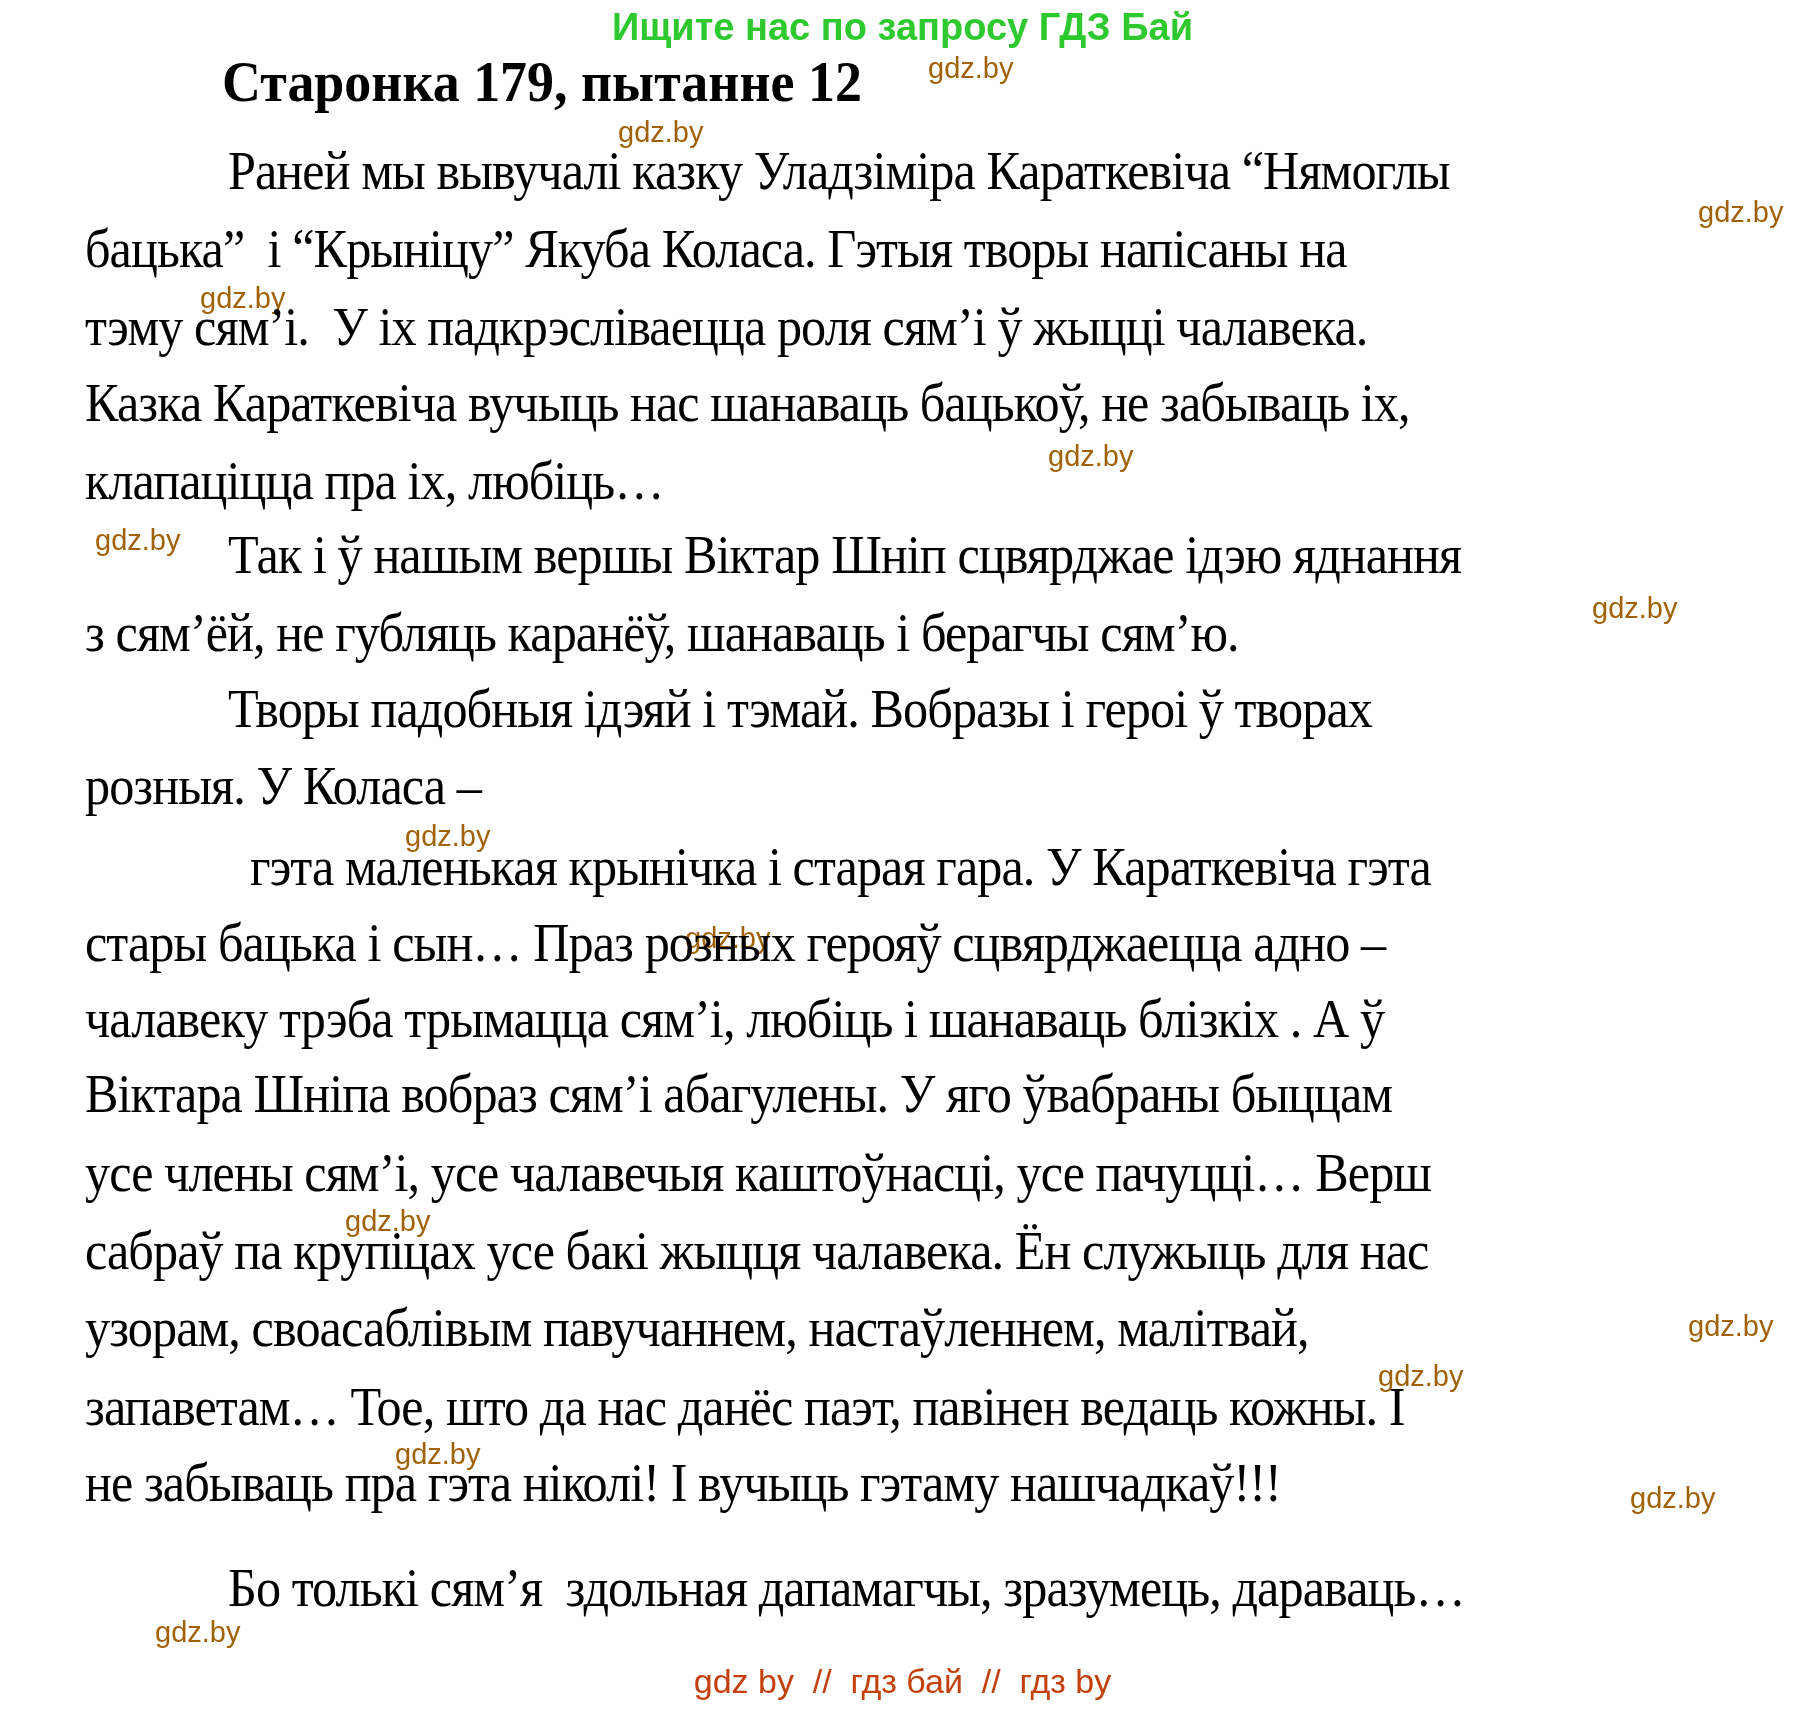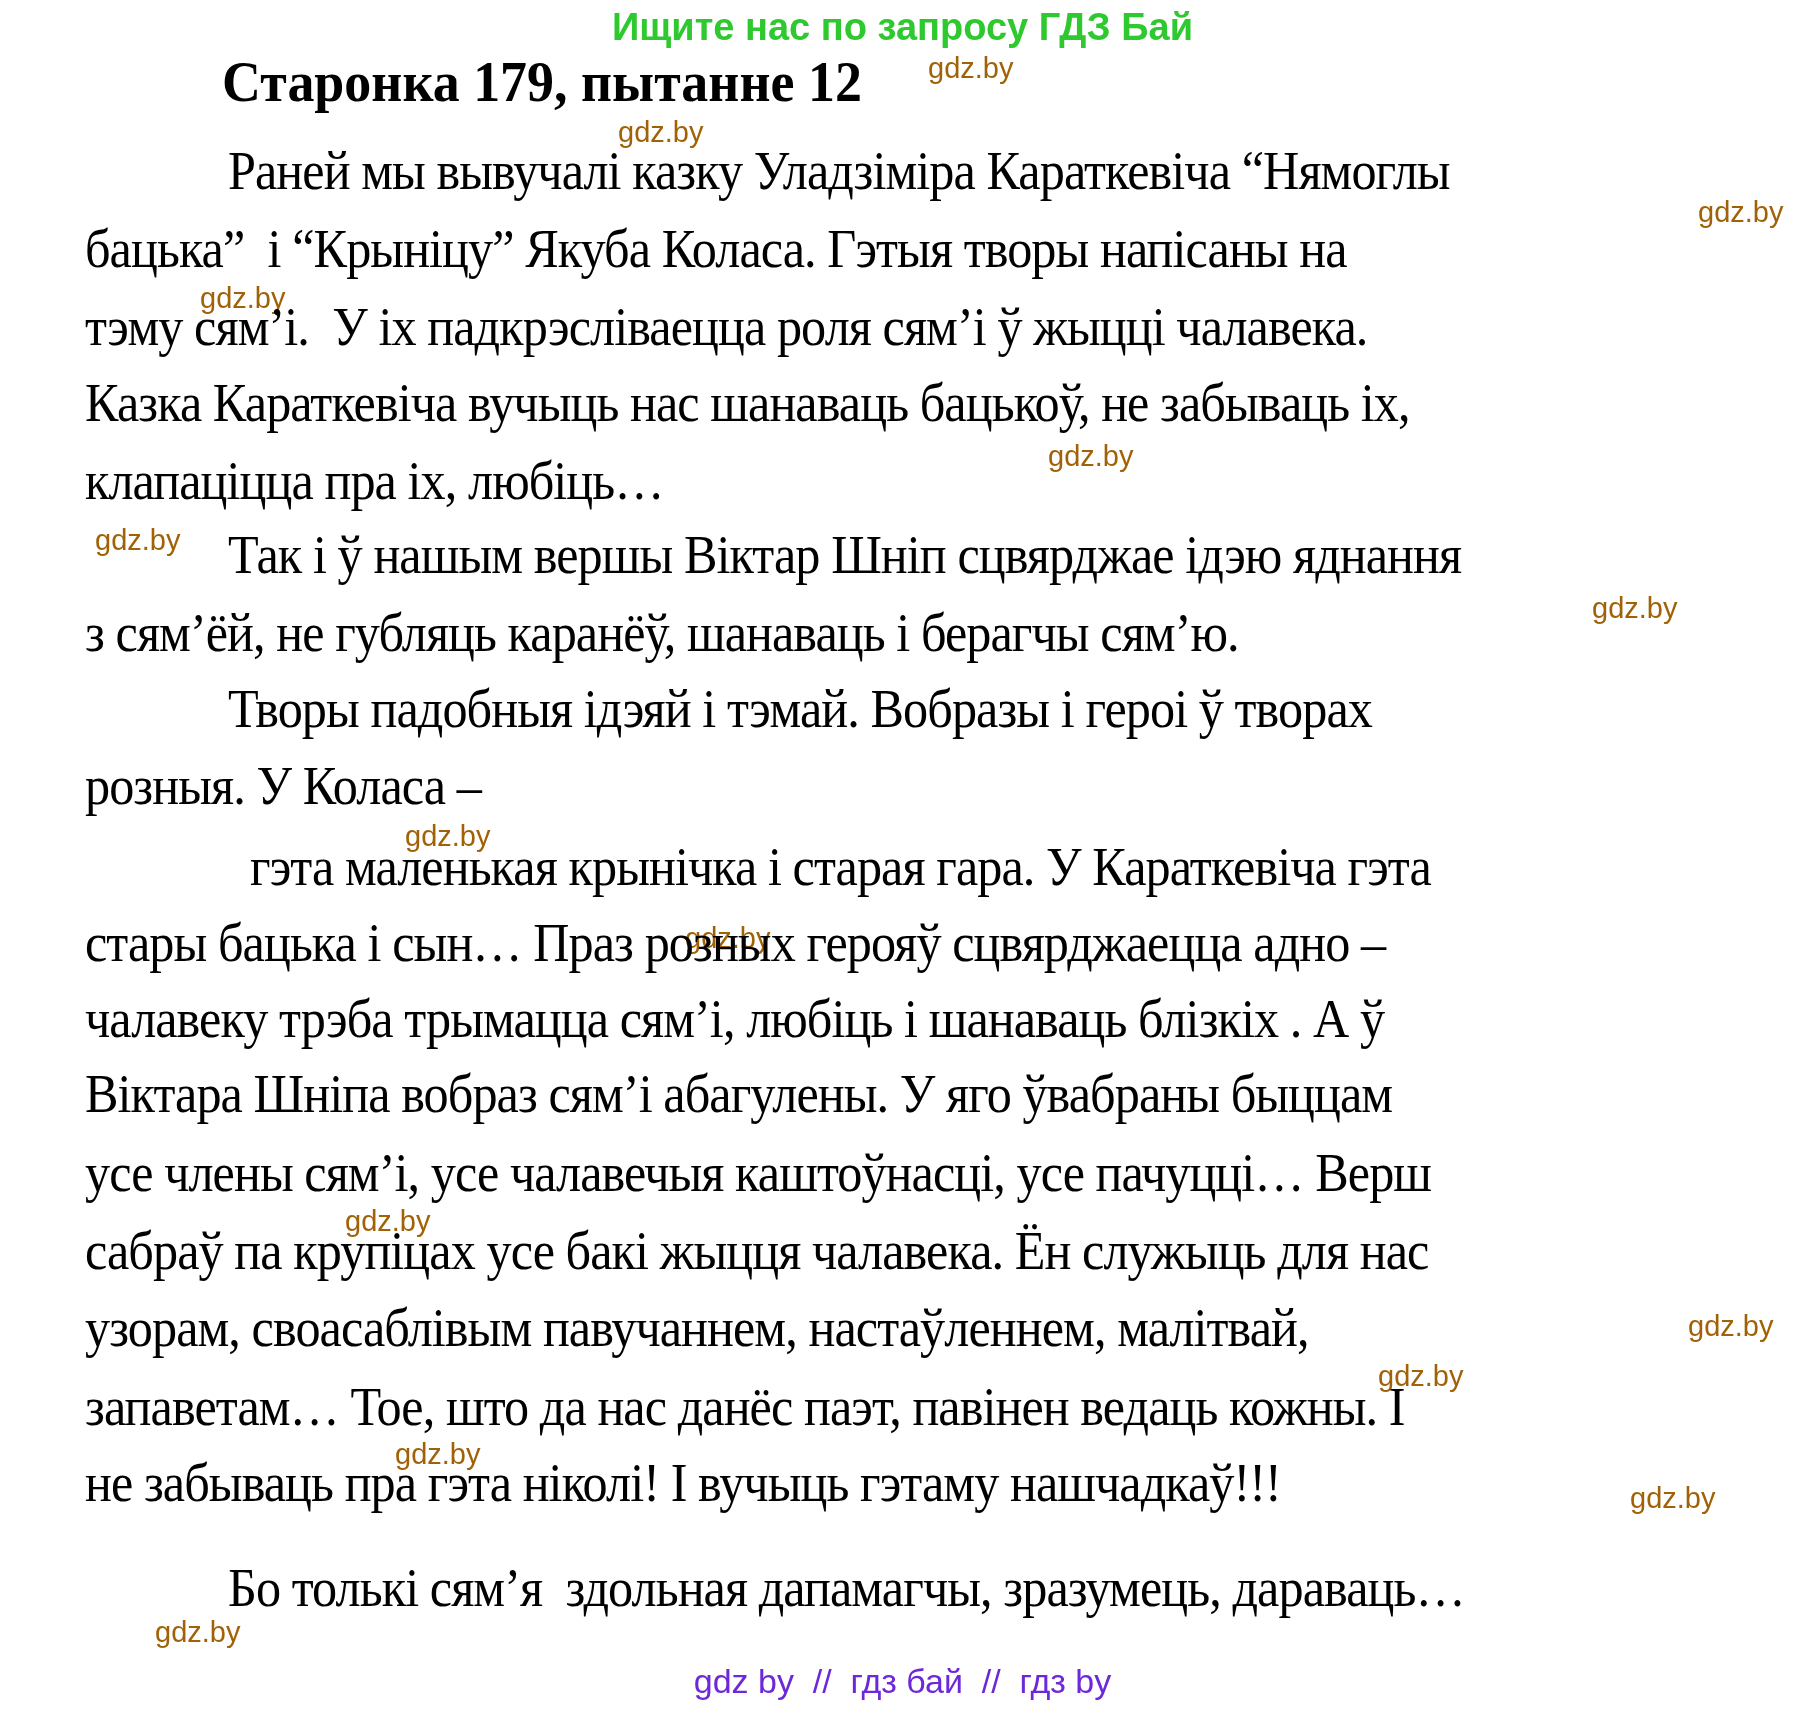--- a/index.html
+++ b/index.html
@@ -55,21 +55,21 @@
     white-space: pre;
   }
   .footer {
     position: absolute;
     top: 1662px;
     left: 0;
     width: 100%;
     text-align: center;
     font-family: "Liberation Sans", sans-serif;
     font-size: 34px;
-    color: #6d28d9;
+    color: #c2410c;
     white-space: pre;
   }
 </style>
 </head>
 <body>
 
 <div class="page">
 
   <div class="banner">Ищите нас по запросу ГДЗ Бай</div>
 

